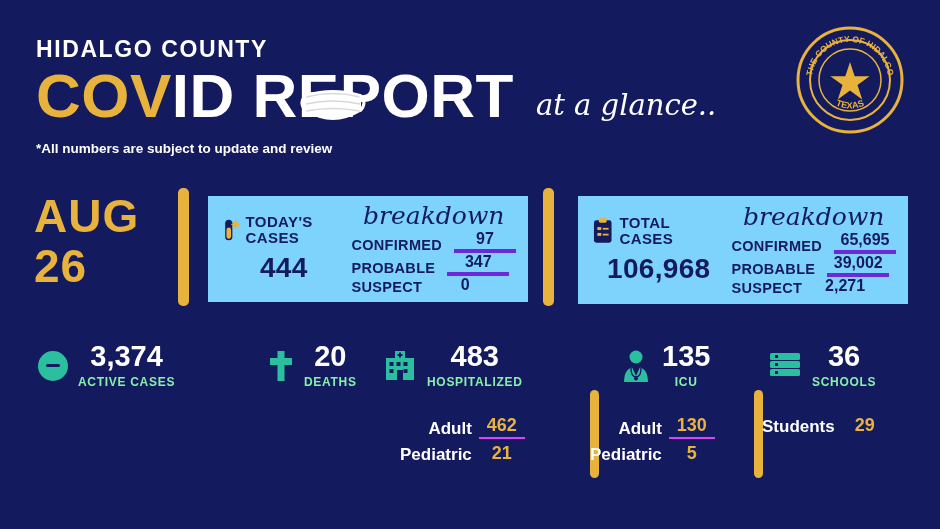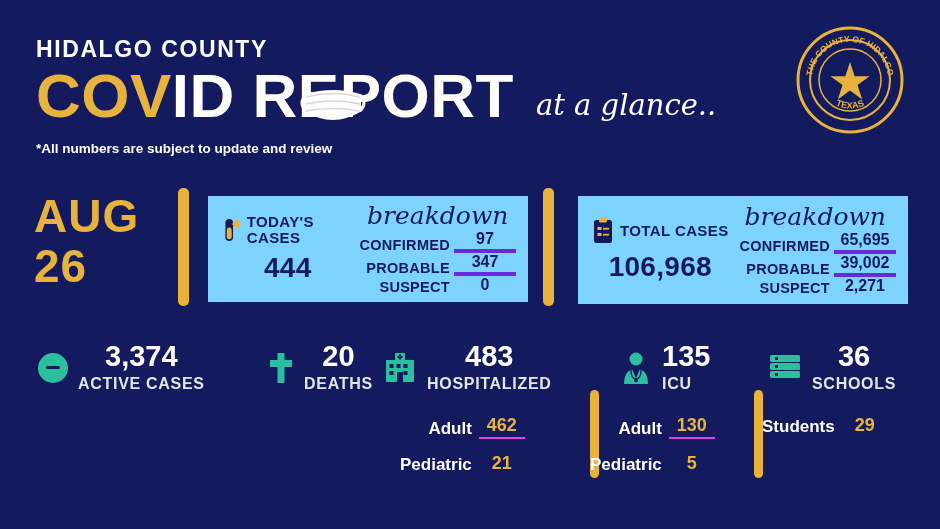--- a/index.html
+++ b/index.html
@@ -131,22 +131,22 @@
     font-style: italic;
     color: #141A5E;
     font-size: 25px;
     line-height: 1;
     text-align: center;
     margin-bottom: 2px;
   }
   .brk-row {
     display: flex;
     align-items: flex-end;
-    justify-content: flex-end;
-    gap: 4px;
+    justify-content: flex-start;
+    gap: 12px;
     line-height: 1.12;
   }
   .brk-row .k {
     color: #141A5E;
     font-size: 14.5px;
     font-weight: bold;
     letter-spacing: 0.3px;
   }
   .brk-row .v {
     color: #141A5E;
@@ -174,25 +174,26 @@
   }
   .stat .txt { display: flex; flex-direction: column; }
   .stat .num {
     color: #ffffff;
     font-size: 29px;
     font-weight: bold;
     line-height: 1;
     text-align: center;
   }
   .stat .cap {
-    color: #e5e5e5;
-    font-size: 16px;
+    color: #86efac;
+    font-size: 12px;
     font-weight: bold;
     letter-spacing: 0.7px;
     margin-top: 4px;
+    text-align: center;
   }
 
   .s-active { left: 38px; top: 8px; }
   .s-deaths { left: 268px; top: 8px; }
   .s-hosp   { left: 383px; top: 8px; }
   .s-icu    { left: 620px; top: 8px; }
   .s-school { left: 768px; top: 8px; }
 
   .icon-circle {
     width: 30px; height: 30px;
@@ -202,21 +203,21 @@
   }
   .icon-circle .minus {
     width: 14px; height: 3px; background: #141A5E; border-radius: 2px;
   }
 
   
   .sub {
     position: absolute;
     display: flex;
     flex-direction: column;
-    gap: 15px;
+    gap: 5px;
   }
   .sub-row {
     display: flex;
     align-items: flex-end;
     gap: 7px;
     justify-content: flex-end;
   }
   .sub-row .k {
     color: #ffffff;
     font-size: 17px;

